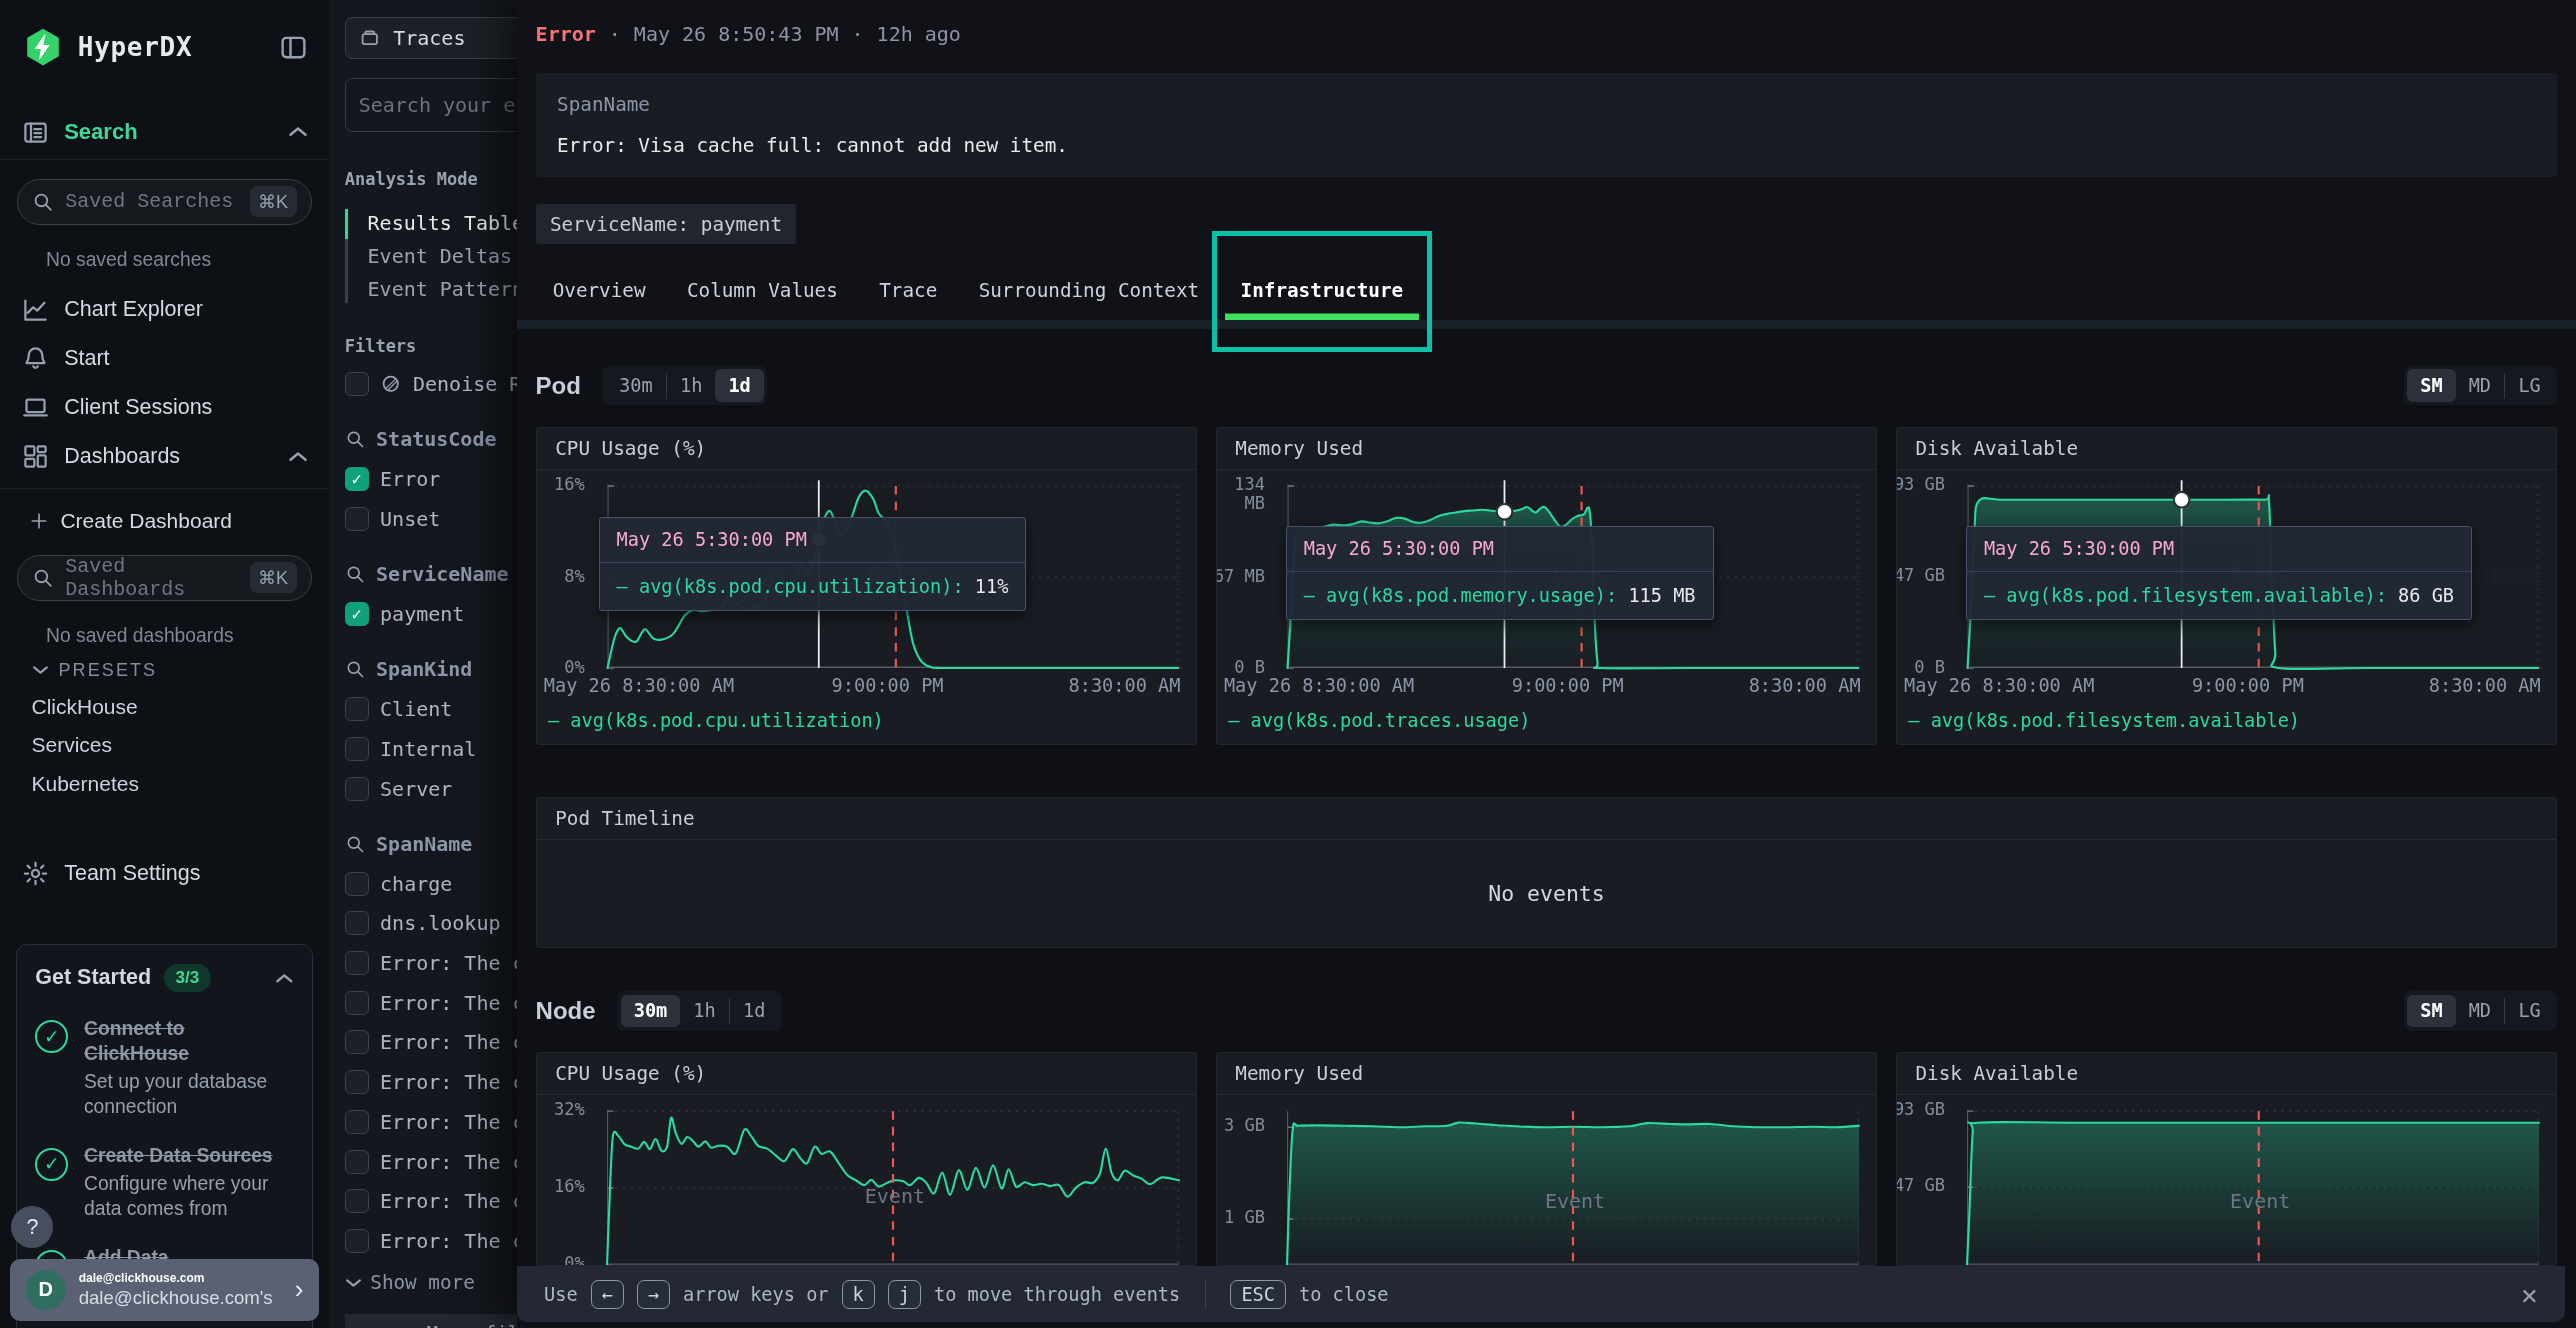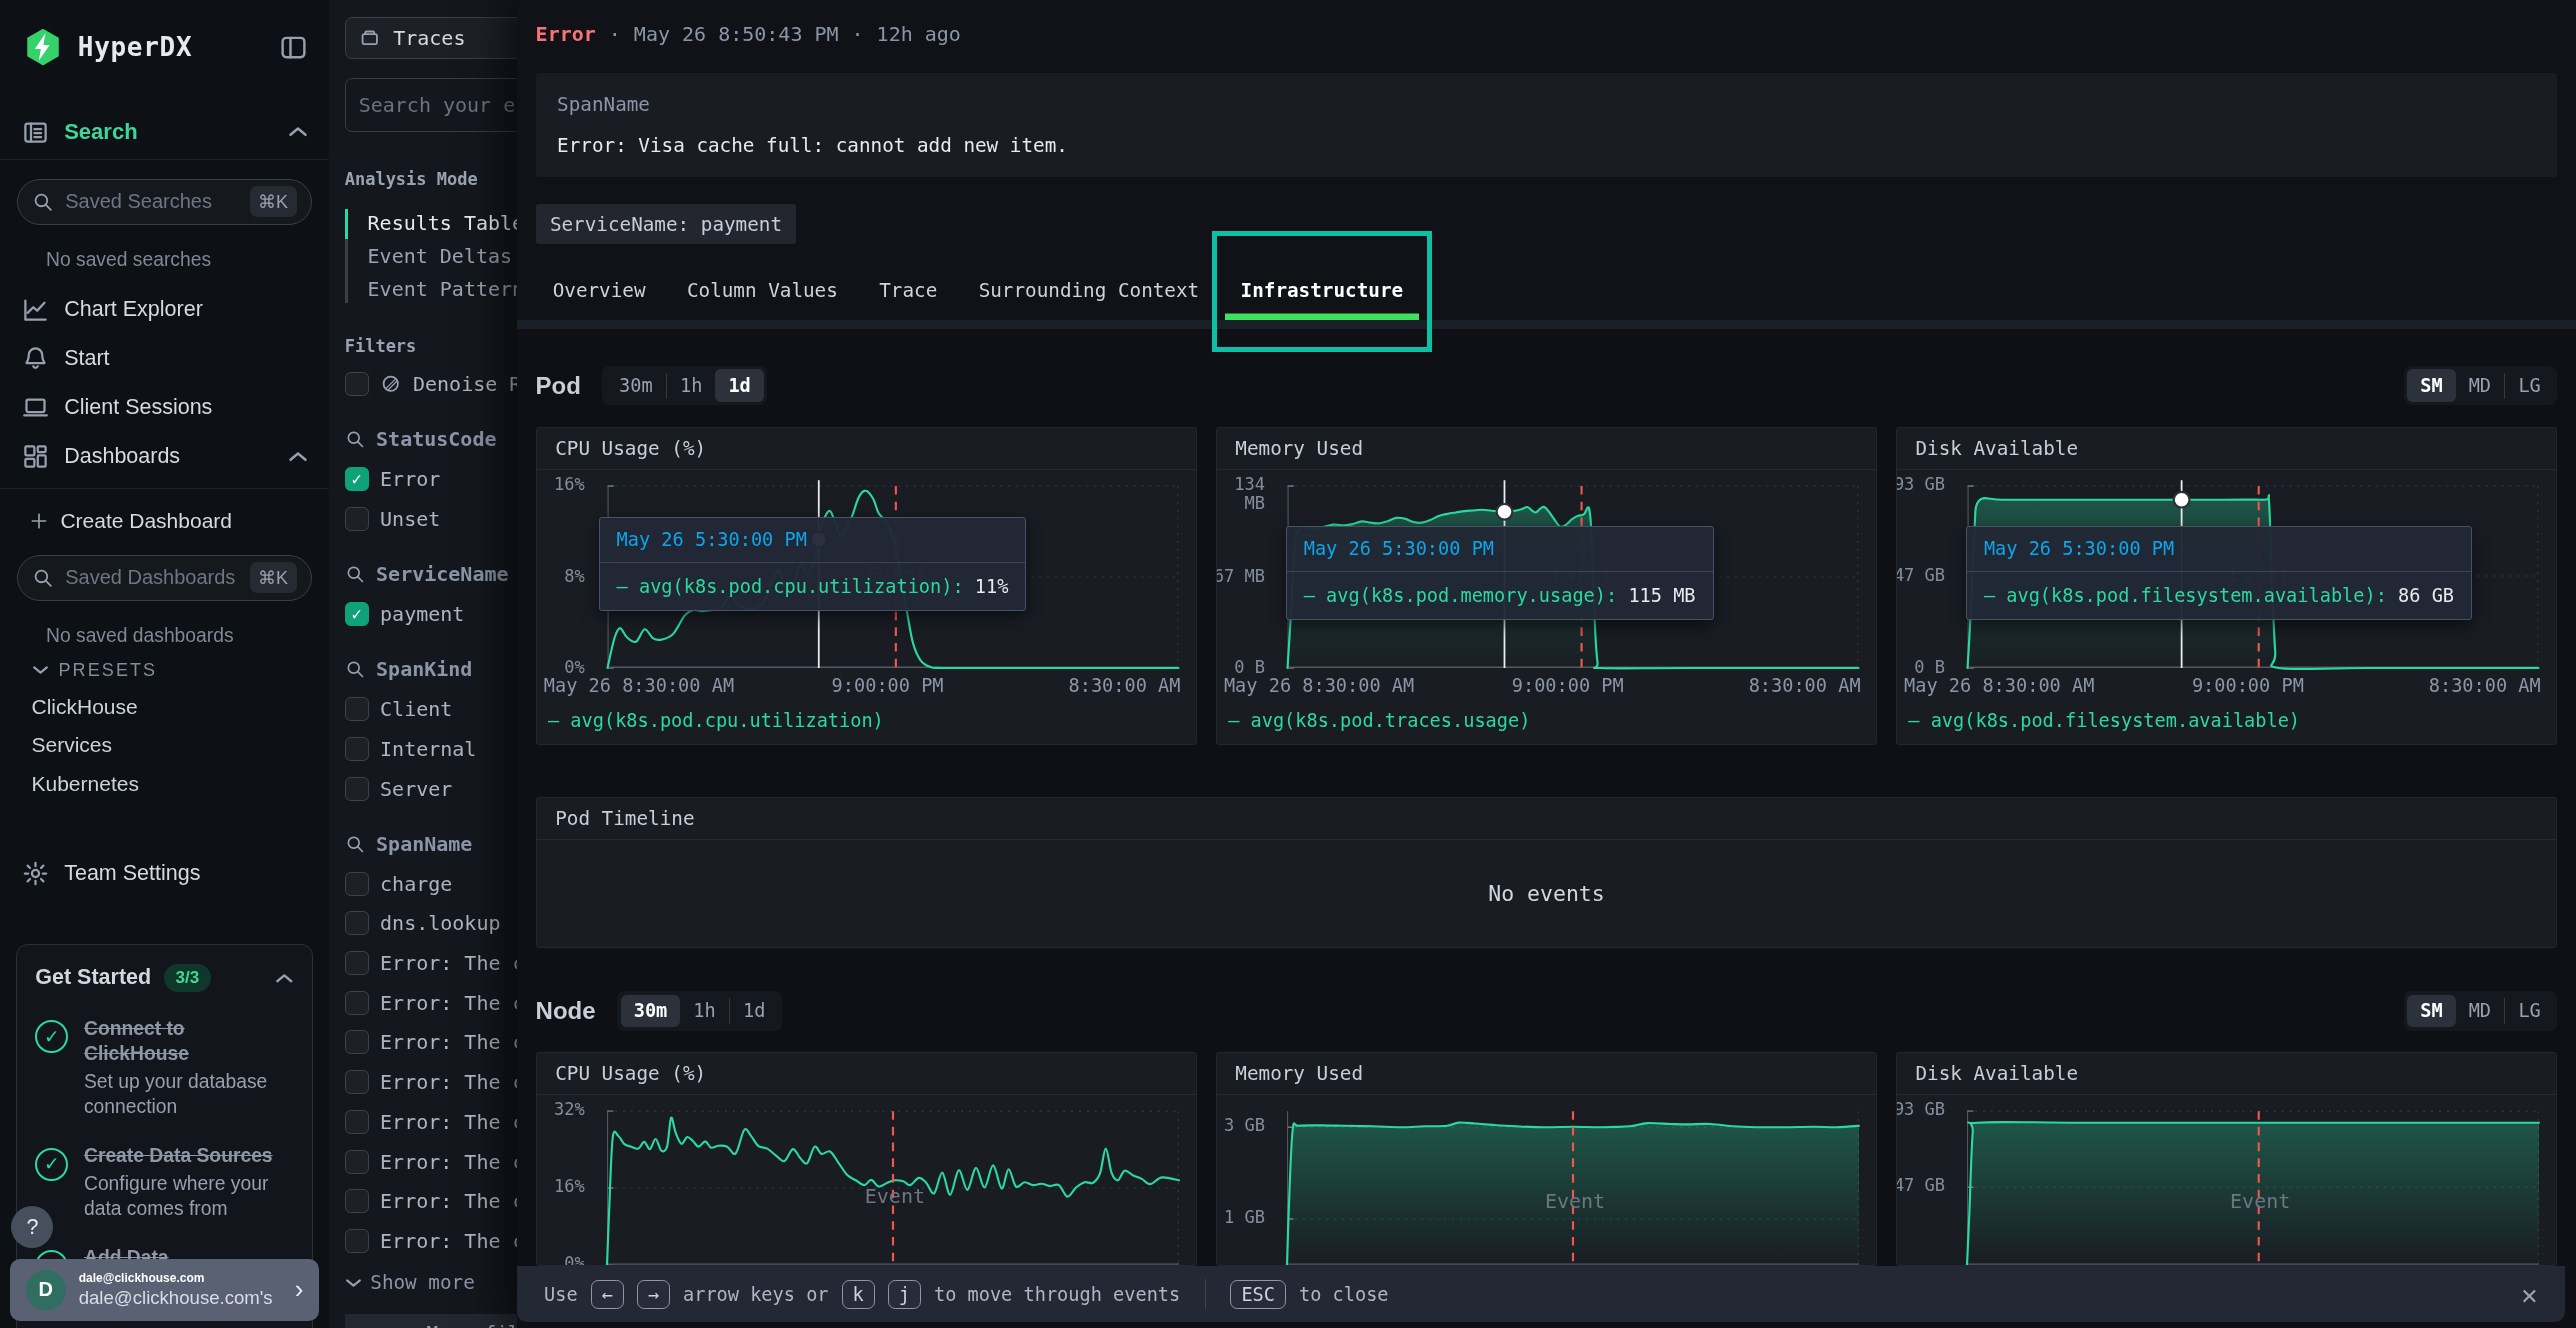--- a/index.html
+++ b/index.html
@@ -13,21 +13,21 @@
   .logo-row { display:flex; align-items:center; padding:0 21.5px; }
   .logo-hex { width:42px; height:42px; margin-right:14.3px; }
   .logo-text { font-weight:bold; font-size:26px; letter-spacing:0.7px; font-family:"DejaVu Sans Mono",monospace; }
   .panel-toggle { margin-left:auto; cursor:pointer; }
   .sb-section { display:flex; align-items:center; gap:15.7px; padding:0 21.5px; margin-top:44px; height:40px; }
   .sb-section .label { font-size:22px; font-weight:bold; color:#40d69a; }
   .sb-section .chev { margin-left:auto; }
   .sb-divider { border-top:1.4px solid #1d2229; margin-top:7.2px; }
   .search-pill { margin:18.6px 17px 0 17px; height:46px; border:1.4px solid #3a3f48; border-radius:24px;
     background:#15181d; display:flex; align-items:center; padding:0 14.3px; gap:11.4px; }
-  .search-pill .ph { color:#6e7685; font-size:20px; font-family:Liberation Sans, sans-serif; flex:1; }
+  .search-pill .ph { color:#6e7685; font-size:20px; font-family:Liberation Mono, monospace; flex:1; }
   .kbd-chip { background:#262b33; color:#9aa3b2; border-radius:7.2px; font-size:18px; padding:4.3px 8.6px; }
   .sb-empty { color:#7f8896; font-size:19.3px; padding:24px 0 0 46px; }
   .sb-item { display:flex; align-items:center; gap:15.7px; padding:0 21.5px; height:49px; font-size:21.5px; color:#d6dbe3; cursor:pointer; }
   .sb-item .chev { margin-left:auto; }
   .sb-sub { display:flex; align-items:center; gap:11.4px; padding:0 21.5px 0 29px; height:44px; font-size:21px; color:#d6dbe3; cursor:pointer; }
   .presets { display:flex; align-items:center; gap:10px; padding:13px 21.5px 0 31.5px; font-size:18px; letter-spacing:2.1px; color:#848d9c; }
   .preset-item { padding:7.2px 21.5px 7.2px 31.5px; font-size:21px; color:#cdd3dc; cursor:pointer; }
   .gs-card { margin:46px 15.7px 0 15.7px; border:1.4px solid #2b3038; border-radius:11.4px; background:#12151b; padding:18.6px 18.6px 86px 18.6px; }
   .gs-head { display:flex; align-items:center; gap:13px; }
   .gs-title { font-size:21.5px; font-weight:bold; color:#d3d8e0; }
@@ -99,21 +99,21 @@
   .cc-head { height:42px; line-height:42px; padding:0 18.6px; border-bottom:1.4px solid #262b32; font-size:19.3px; color:#c9cfd9; }
   .chart-body { display:flex; padding:15.7px 15.7px 0 7.2px; position:relative; }
   .ygutter { width:63px; flex:none; position:relative; }
   .ytick { position:absolute; right:22px; width:54px; text-align:right; font-size:17px; color:#858e9c; line-height:1.1; white-space:pre-line; }
   .plot { flex:1; position:relative; }
   .pod .plot { height:182px; } .pod .ygutter { height:182px; }
   .node .plot { height:154px; } .node .ygutter { height:154px; }
   .ev-label { position:absolute; z-index:2; font-size:20px; color:#6e7683; }
   .chart-tooltip { position:absolute; z-index:5; background:rgba(33,40,53,0.96); border:1.4px solid #46536b; border-radius:2.9px;
     box-shadow:0 5.7px 15.7px rgba(0,0,0,0.55); font-size:18.6px; }
-  .tt-time { padding:11.4px 17px; border-bottom:1.4px solid #3a455c; color:#0ea5e9; }
+  .tt-time { padding:11.4px 17px; border-bottom:1.4px solid #3a455c; color:#f9a8d4; }
   .tt-row { padding:13px 17px; color:#2bd99f; white-space:nowrap; }
   .tt-val { color:#e8eaee; }
   .xticks { position:relative; height:24px; margin:7.2px 15.7px 0 7.2px; font-size:18.6px; color:#8b95a7; }
   .xt-l { position:absolute; left:0; } .xt-c { position:absolute; left:54%; transform:translateX(-50%); } .xt-r { position:absolute; right:0; }
   .legend { padding:11.4px 0 13px 11.4px; font-size:18.6px; color:#2bd99f; }
   .panel-card { margin-top:52px; background:#191d23; border:1.4px solid #23272e; border-radius:2.9px; }
   .panel-card .body { height:107px; display:flex; align-items:center; justify-content:center; font-size:21.5px; color:#d3d8e0; }
   .node-h { margin-top:43px; }
   .bottom-bar { position:absolute; left:0; right:11.4px; bottom:5.7px; height:56px; background:#232834; border-radius:0 0 10px 10px;
     display:flex; align-items:center; gap:13px; padding:0 27px; font-size:18.6px; color:#aeb6c4; z-index:10; }

